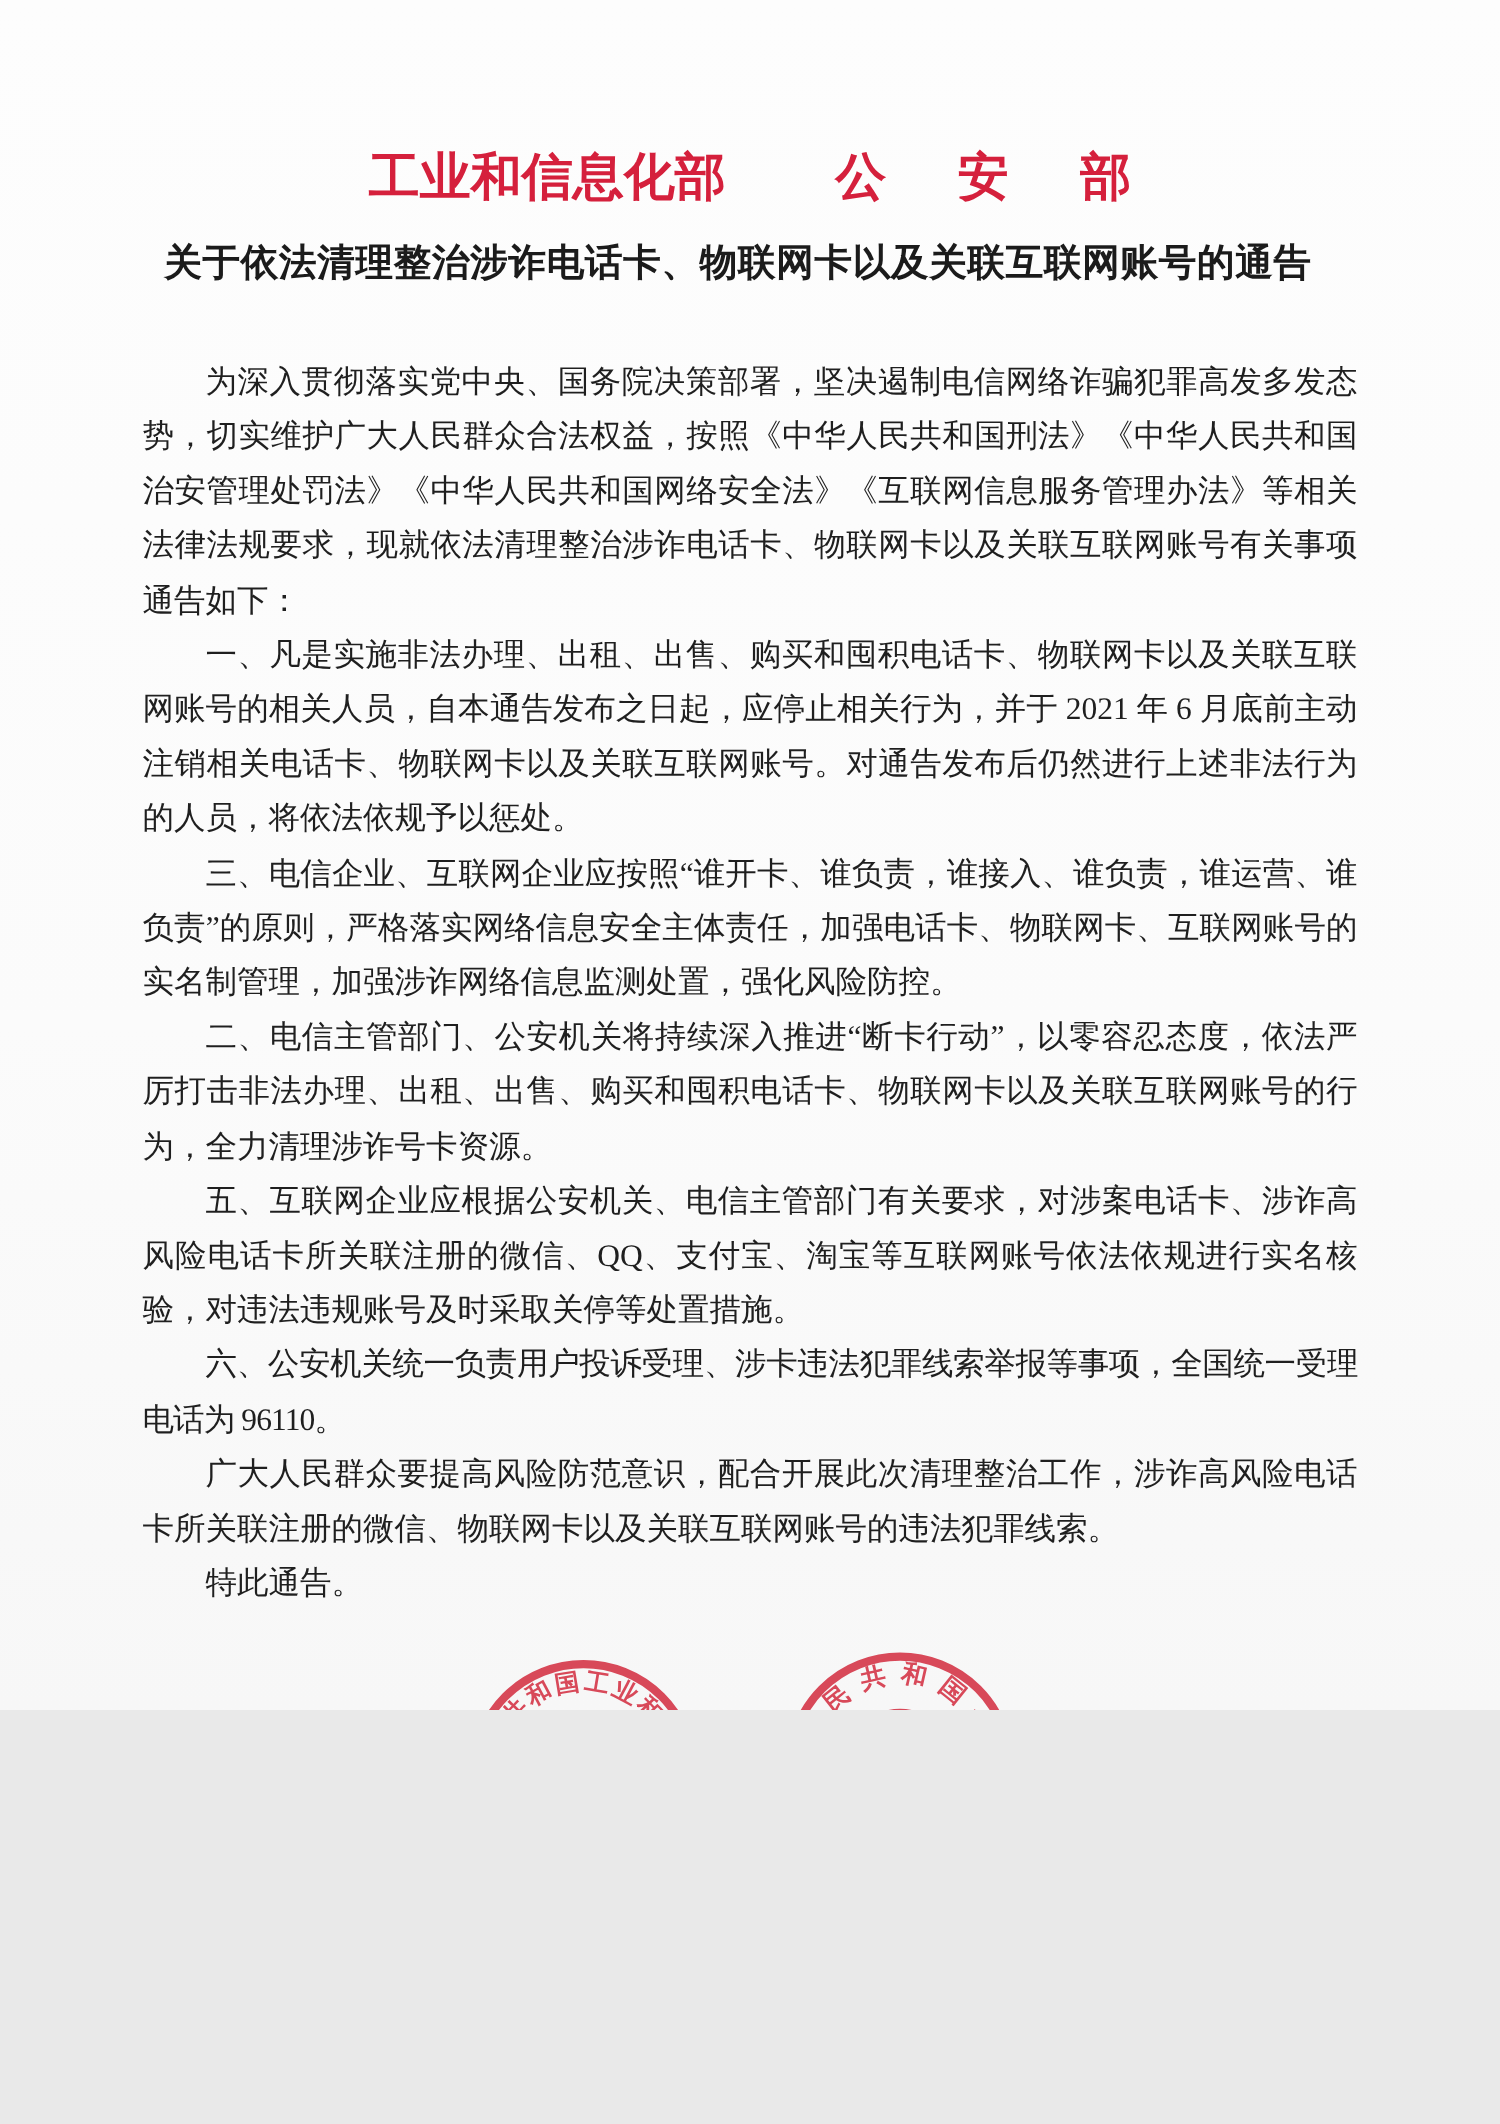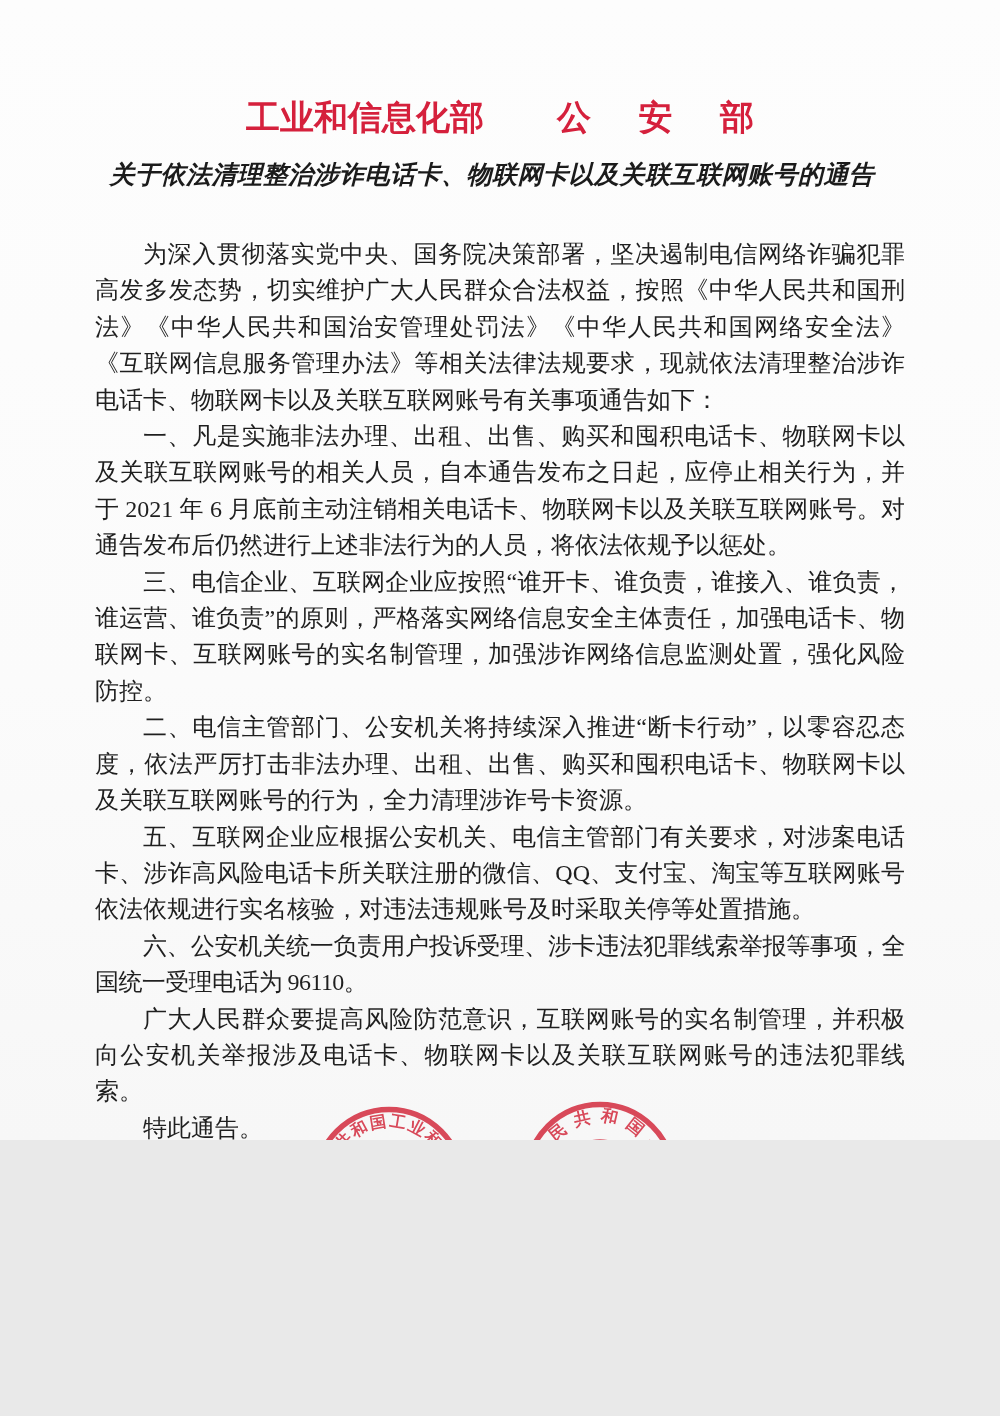--- a/index.html
+++ b/index.html
@@ -28,26 +28,25 @@
     letter-spacing: 1.4em;
     margin-right: -1.4em;
   }
   .doc-title {
     margin: 17px 16px 0 0;
     text-align: center;
     font-size: 25px;
     font-weight: bold;
     color: #1b1b1b;
     letter-spacing: 0.5px;
-    font-style: italic;
   }
   .body-text {
     margin-top: 45px;
     padding: 0 95px;
-    font-size: 24px;
+    font-size: 21px;
     line-height: 36.4px;
     text-align: justify;
     color: #1f1f1f;
   }
   .body-text p { margin: 0; text-indent: 2em; }
   .body-text p.tight { letter-spacing: -0.6px; }
 
   .seal {
     position: absolute;
     width: 158px;
@@ -94,21 +93,21 @@
 
   <h1 class="doc-title">关于依法清理整治涉诈电话卡、物联网卡以及关联互联网账号的通告</h1>
 
   <div class="body-text">
     <p>为深入贯彻落实党中央、国务院决策部署，坚决遏制电信网络诈骗犯罪高发多发态势，切实维护广大人民群众合法权益，按照《中华人民共和国刑法》《中华人民共和国治安管理处罚法》《中华人民共和国网络安全法》《互联网信息服务管理办法》等相关法律法规要求，现就依法清理整治涉诈电话卡、物联网卡以及关联互联网账号有关事项通告如下：</p>
     <p>一、凡是实施非法办理、出租、出售、购买和囤积电话卡、物联网卡以及关联互联网账号的相关人员，自本通告发布之日起，应停止相关行为，并于 2021 年 6 月底前主动注销相关电话卡、物联网卡以及关联互联网账号。对通告发布后仍然进行上述非法行为的人员，将依法依规予以惩处。</p>
     <p>三、电信企业、互联网企业应按照“谁开卡、谁负责，谁接入、谁负责，谁运营、谁负责”的原则，严格落实网络信息安全主体责任，加强电话卡、物联网卡、互联网账号的实名制管理，加强涉诈网络信息监测处置，强化风险防控。</p>
     <p>二、电信主管部门、公安机关将持续深入推进“断卡行动”，以零容忍态度，依法严厉打击非法办理、出租、出售、购买和囤积电话卡、物联网卡以及关联互联网账号的行为，全力清理涉诈号卡资源。</p>
     <p>五、互联网企业应根据公安机关、电信主管部门有关要求，对涉案电话卡、涉诈高风险电话卡所关联注册的微信、QQ、支付宝、淘宝等互联网账号依法依规进行实名核验，对违法违规账号及时采取关停等处置措施。</p>
     <p class="tight">六、公安机关统一负责用户投诉受理、涉卡违法犯罪线索举报等事项，全国统一受理电话为 96110。</p>
-    <p>广大人民群众要提高风险防范意识，互联网账号的实名制管理，并积极向公安机关举报涉及电话卡、物联网卡以及关联互联网账号的违法犯罪线索。</p>
+    <p>广大人民群众要提高风险防范意识，配合开展此次清理整治工作，涉诈高风险电话卡所关联注册的微信、物联网卡以及关联互联网账号的违法犯罪线索。</p>
     <p>特此通告。</p>
   </div>
 
   <div class="seal seal-left">
     <svg viewBox="0 0 160 160">
       <defs>
         <path id="ringA" d="M 34.5 114.3 A 57 57 0 1 1 125.5 114.3" fill="none"></path>
       </defs>
       <circle cx="80" cy="80" r="74.5" fill="none" stroke="#d63c4e" stroke-width="5.5"></circle>
       <text class="ring-text-a" fill="#d63c4e" text-anchor="middle">

